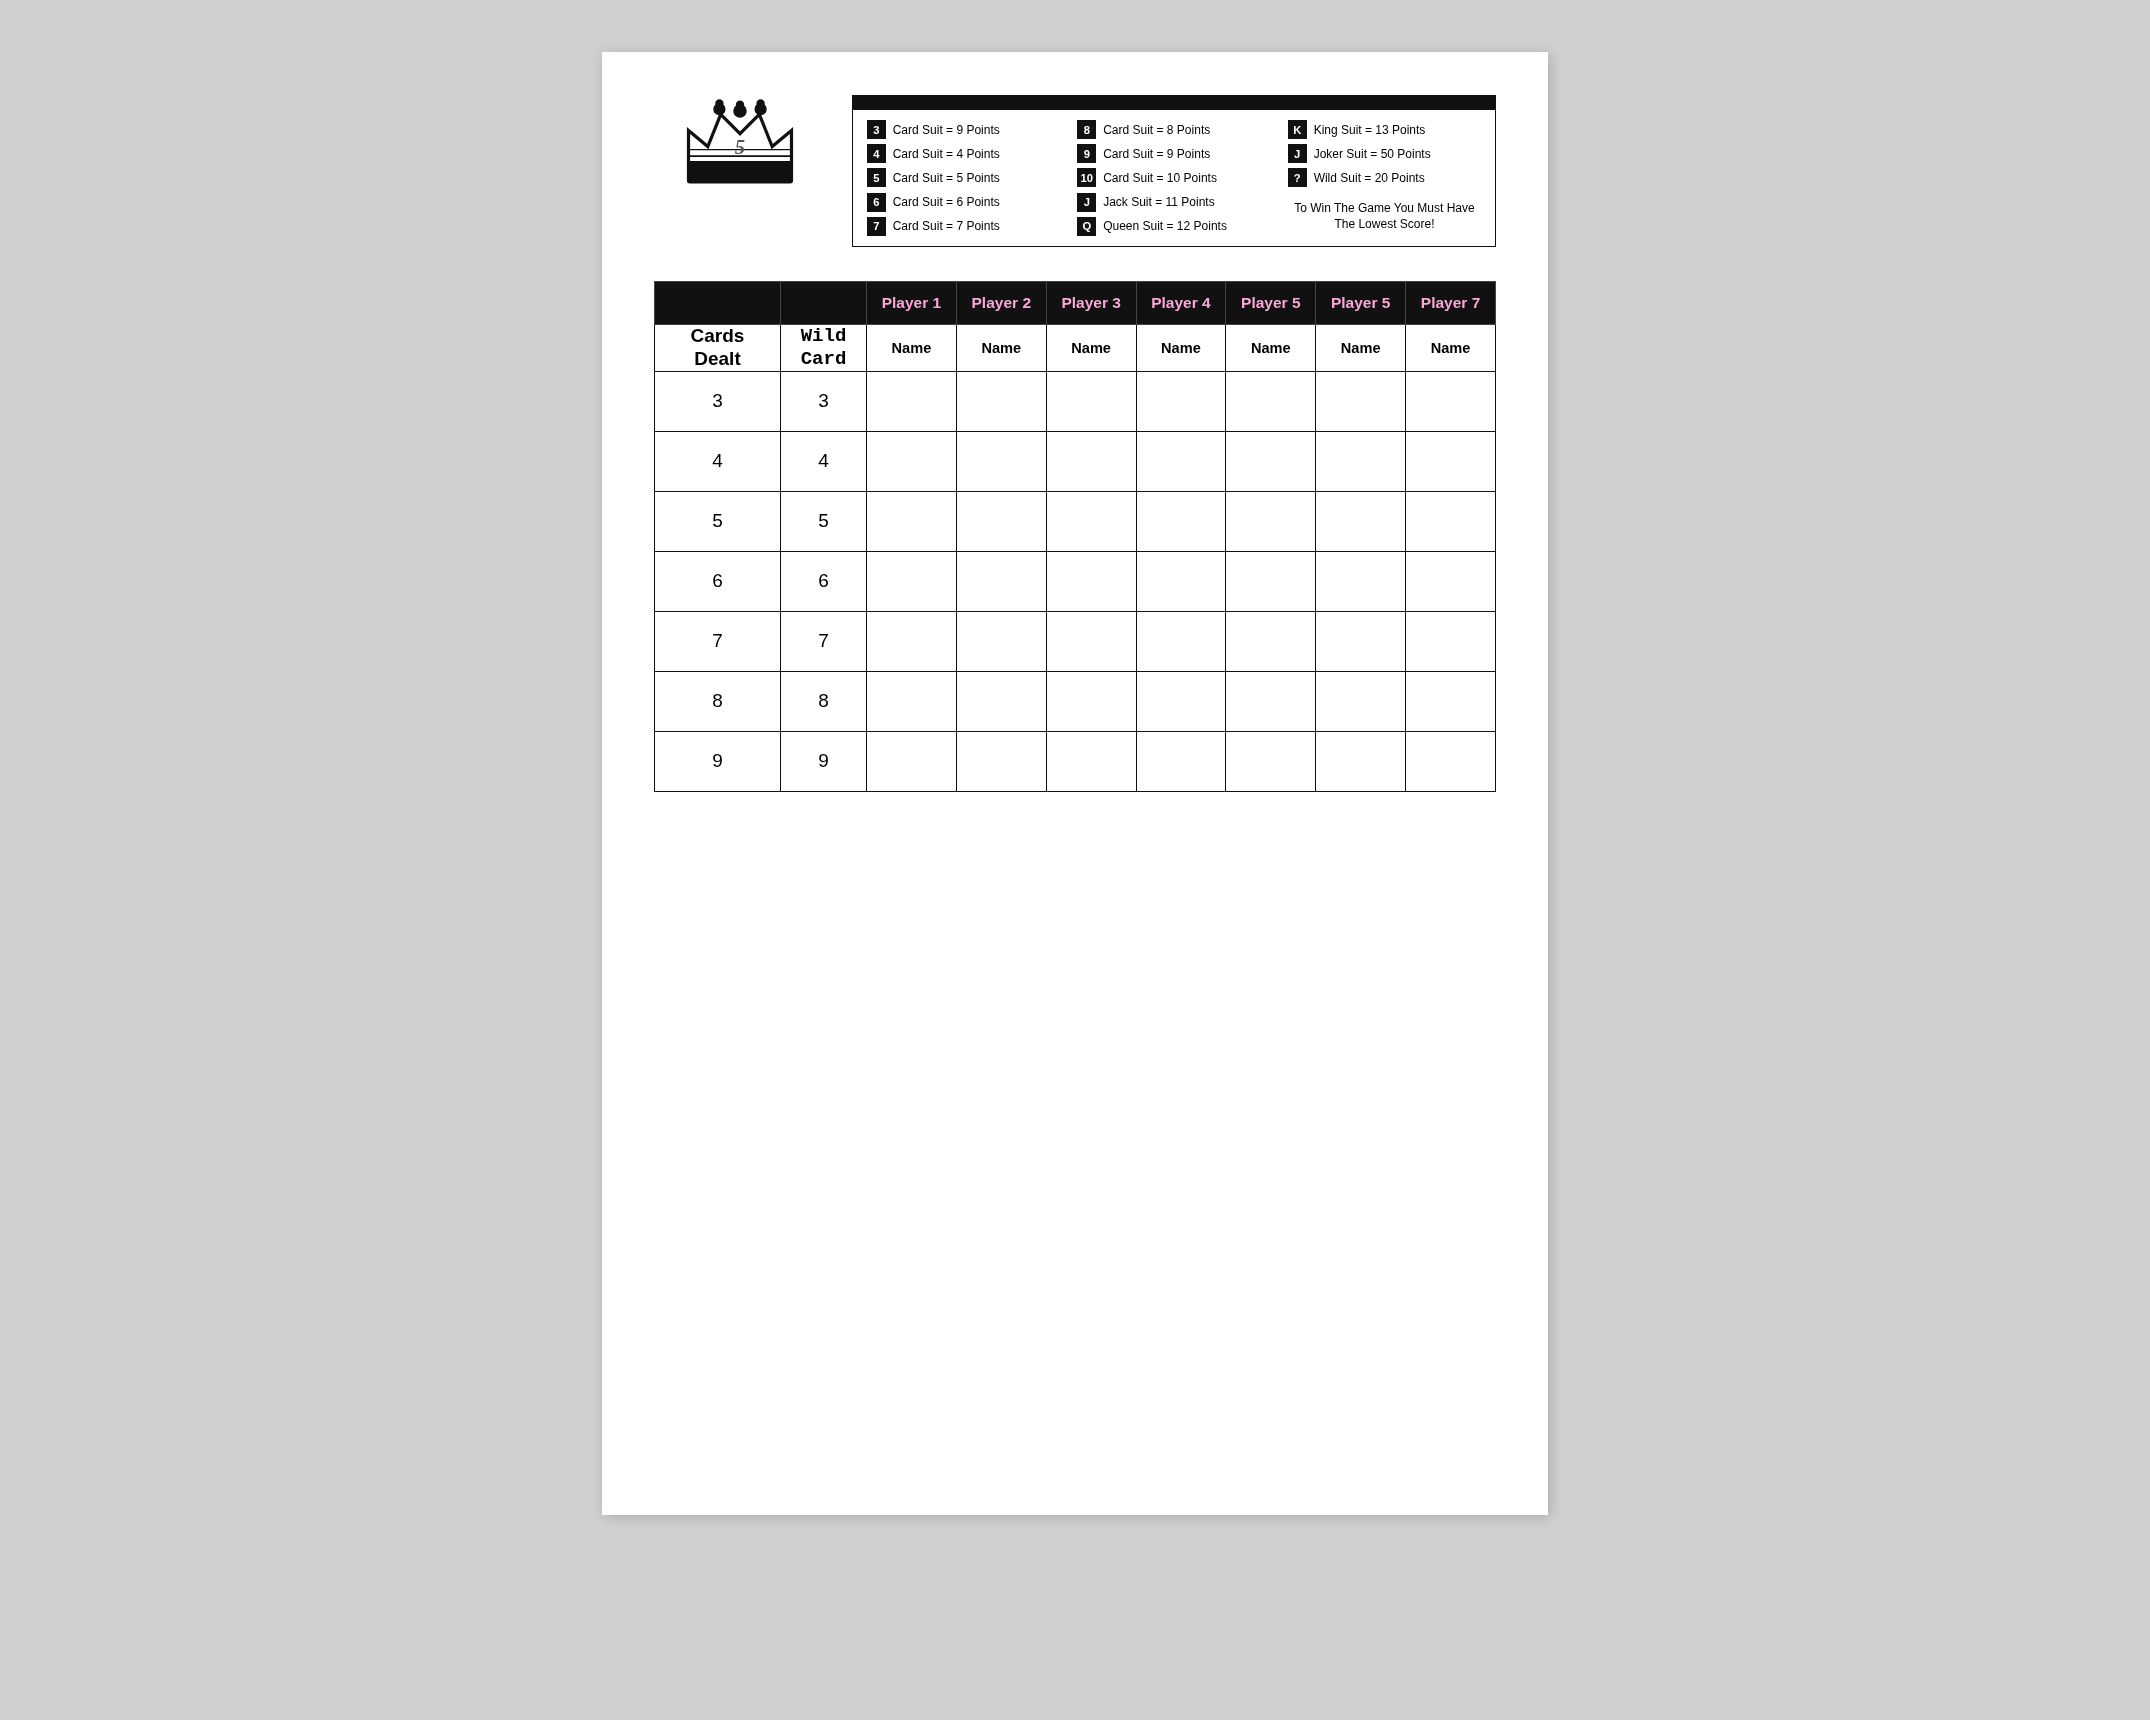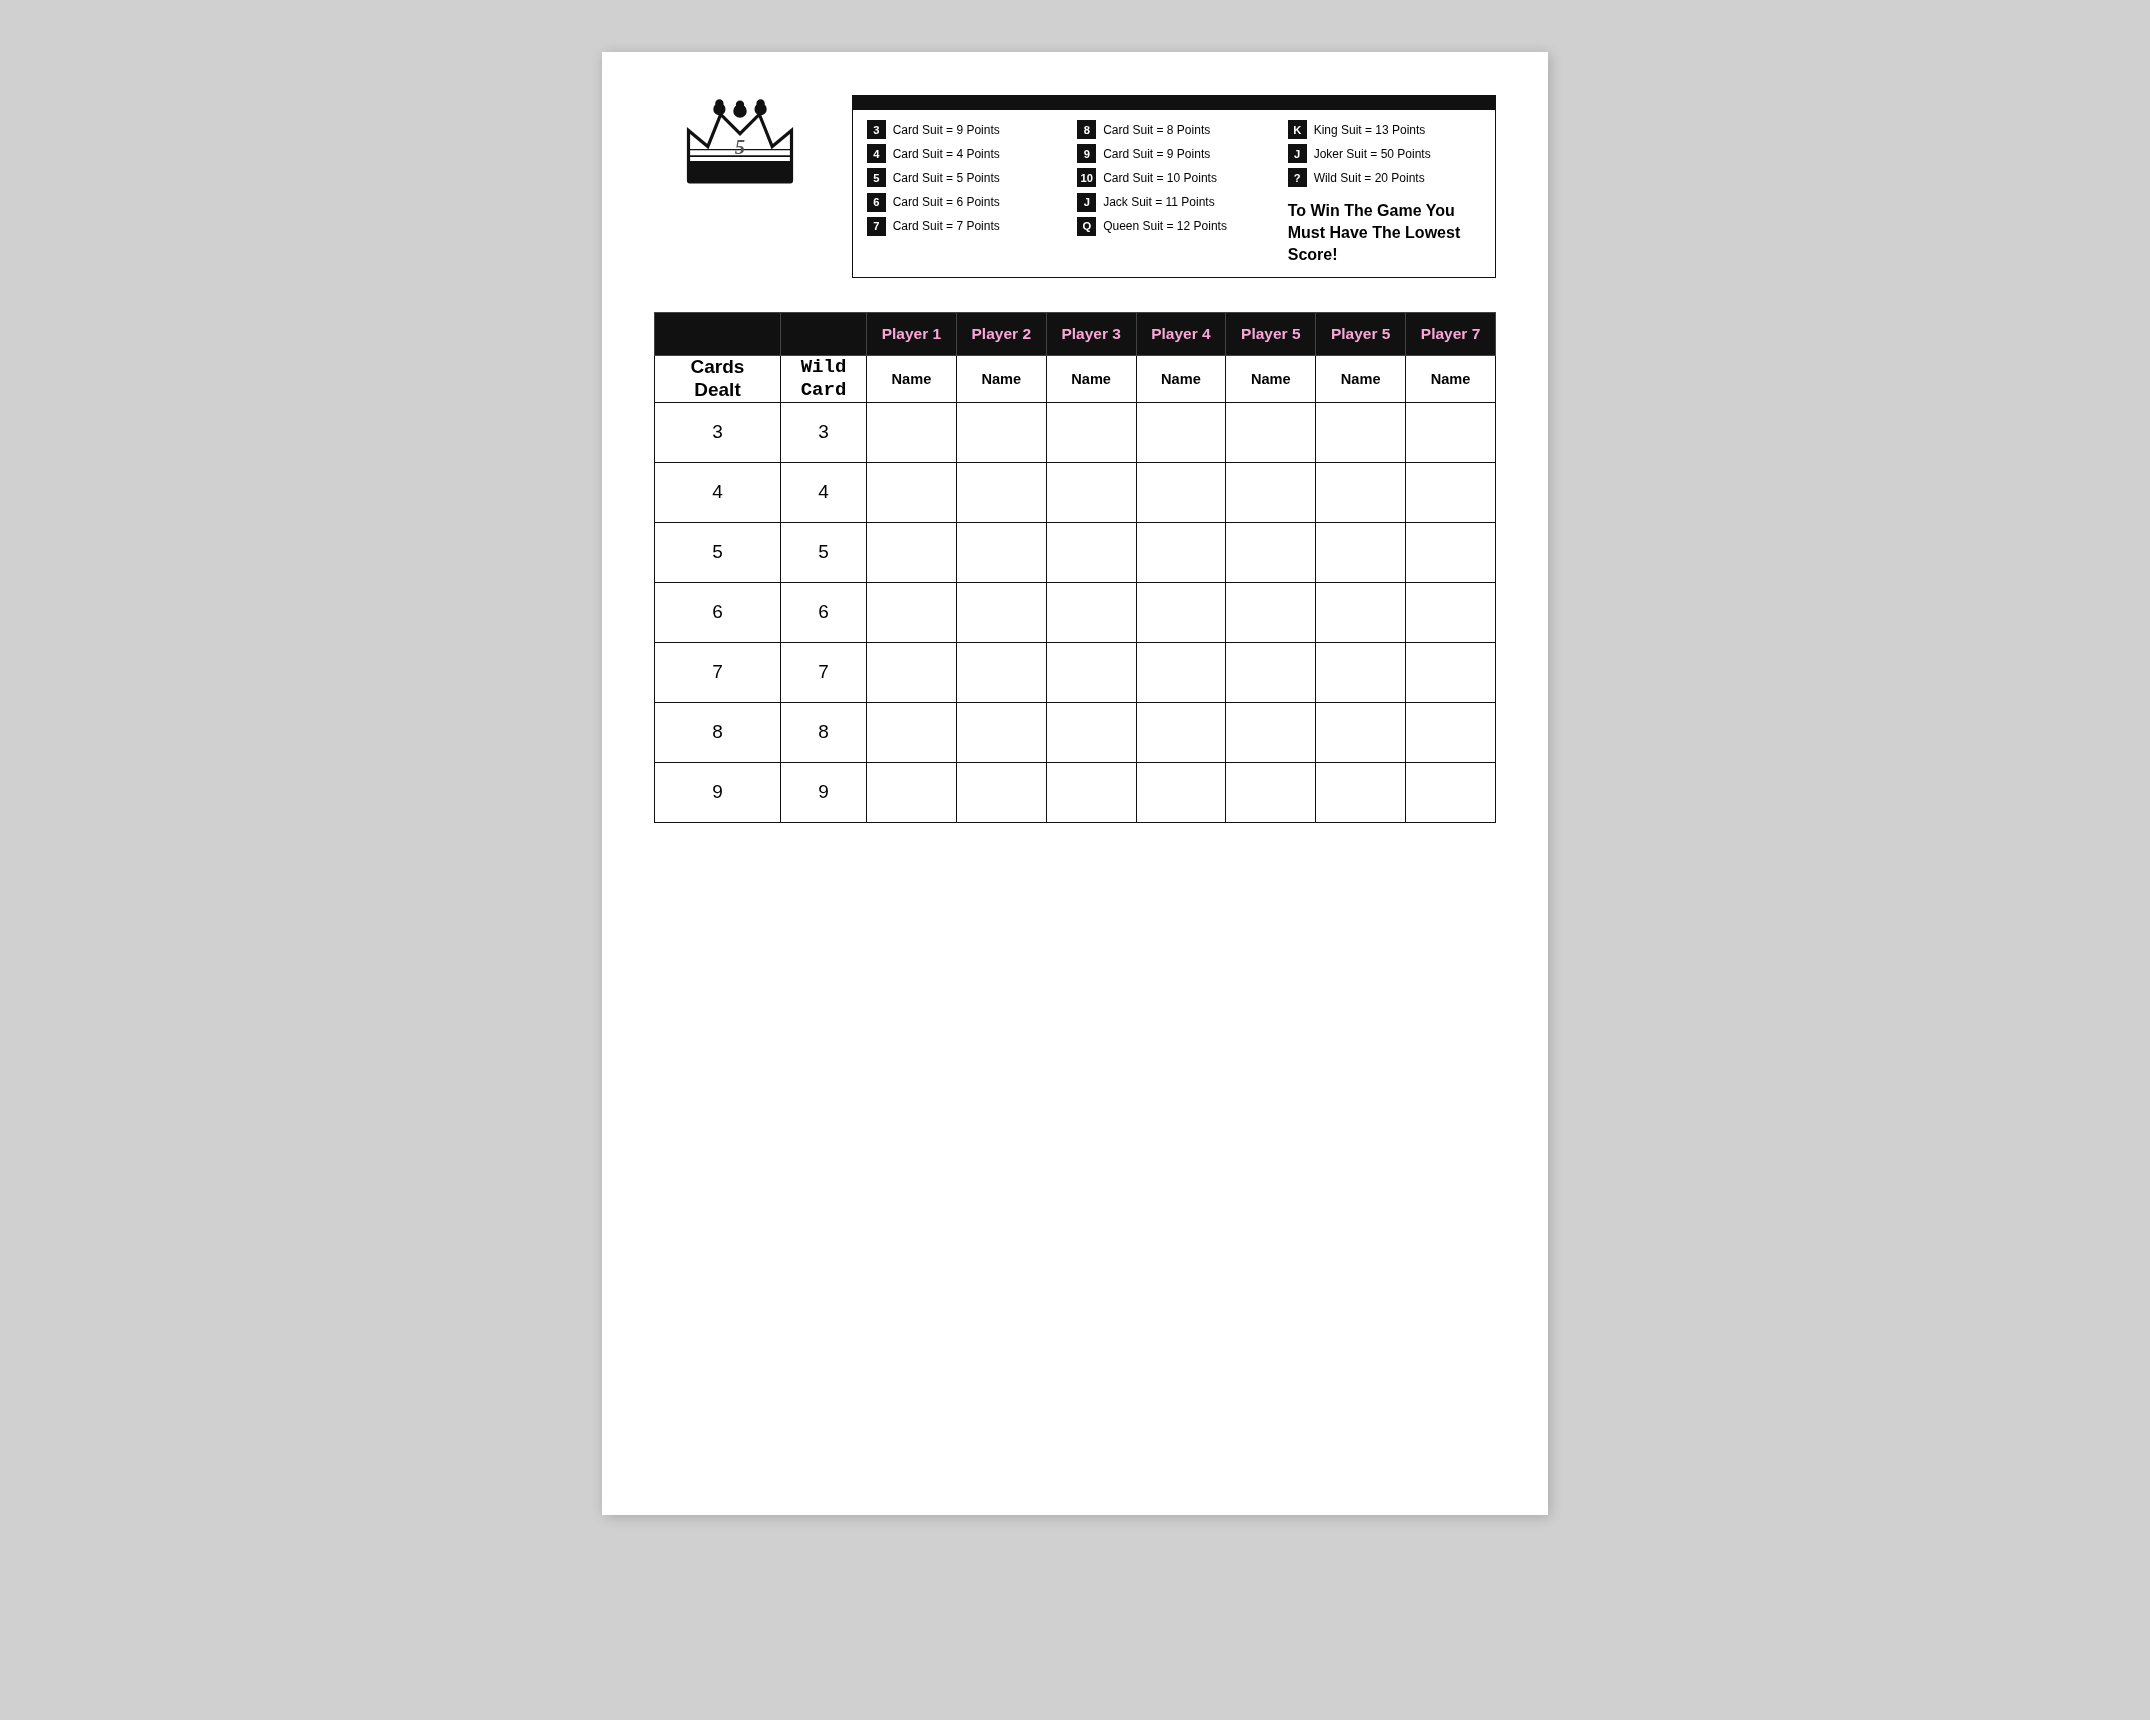--- a/index.html
+++ b/index.html
@@ -87,25 +87,25 @@
       min-width: 19px;
       height: 19px;
       display: flex;
       align-items: center;
       justify-content: center;
       font-size: 11.2px;
       flex-shrink: 0;
       padding: 0 2.6px;
     }
     .win-text {
-      font-size: 16px;
+      font-size: 12px;
       line-height: 1.4;
-      text-align: left;
+      text-align: center;
       margin-top: 6.9px;
-      font-weight: bold;
+      font-weight: normal;
     }
 
     
     .score-table-wrapper {
       margin-top: 17px;
     }
     .score-table {
       width: 100%;
       border-collapse: collapse;
       border: 1.7px solid #111;

